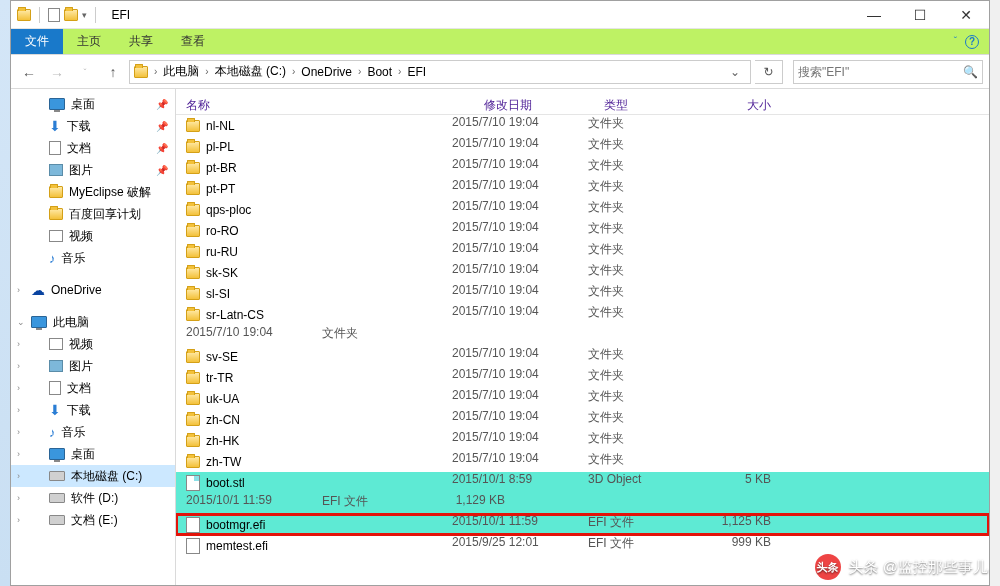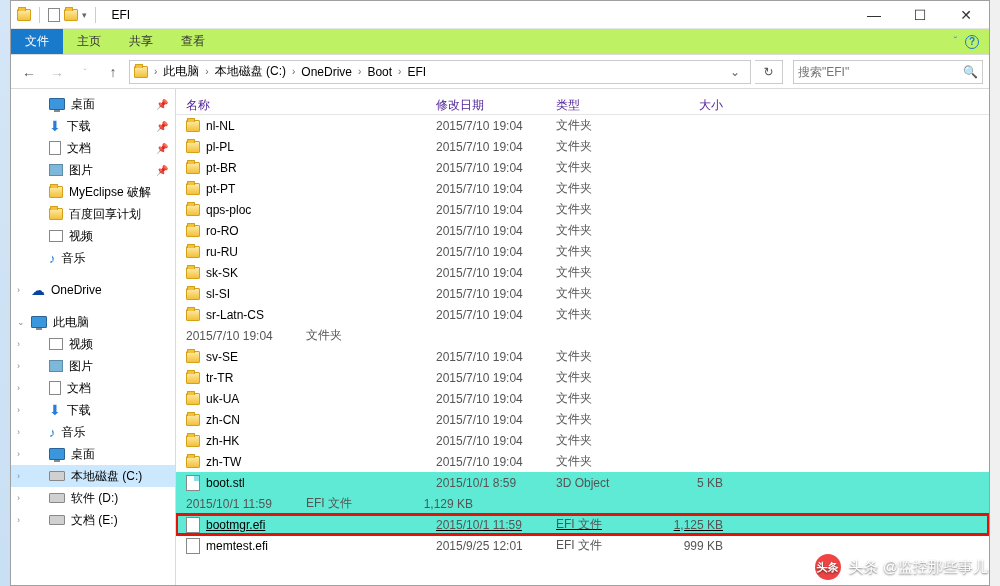--- a/index.html
+++ b/index.html
@@ -40,31 +40,31 @@
 .ico-pic { width:14px; height:12px; background:#7db8da; border:1px solid #5a8ca8; }
 .ico-yfolder { width:14px; height:12px; background:linear-gradient(#ffe9a6,#f3c13a); border:1px solid #d4a017; border-radius:1px; position:relative; }
 .ico-yfolder::before { content:''; position:absolute; top:-3px; left:0; width:6px; height:3px; background:#f3c13a; border:1px solid #d4a017; border-bottom:none; border-radius:1px 1px 0 0; }
 .ico-vid { width:14px; height:12px; background:#fff; border:1px solid #888; position:relative; }
 .ico-music { color:#2a7dd4; font-size:13px; }
 .ico-cloud { color:#0943a0; font-size:14px; }
 .ico-drive { width:16px; height:10px; background:#d0d0d0; border:1px solid #888; border-radius:1px; }
 .content { flex:1; display:flex; flex-direction:column; overflow:hidden; }
 .columns { height:26px; border-bottom:1px solid #e5e5e5; display:flex; align-items:flex-end; color:#4c1d95; padding-left:10px; }
 .col-name { width:250px; }
-.col-date { width:120px; }
+.col-date { width:120px;margin-left:48px; }
 .col-type { width:105px; }
 .col-size { width:80px; text-align:right; padding-right:18px; }
 .filelist { flex:1; overflow-y:auto; }
-.filerow { height:21px; display:flex; align-items:center; padding-left:10px; position:relative; }
+.filerow { height:21px; display:flex; padding-left:10px; position:relative;gap:16px; }
 .filerow .fname { width:250px; display:flex; align-items:center; gap:6px; }
 .filerow .fdate { width:120px; color:#555; }
 .filerow .ftype { width:105px; color:#555; }
 .filerow .fsize { width:80px; text-align:right; color:#555; padding-right:18px; }
 .filerow.selected { background:#5eead4; }
-.filerow.marked { outline:3px solid #e3130a; outline-offset:-2px;text-decoration:underline; }
+.filerow.marked { outline:3px solid #e3130a; outline-offset:-2px; }
 .ico-file { width:14px; height:16px; background:#fff; border:1px solid #888; position:relative; }
 .ico-file.cyan::after { content:''; position:absolute; top:0; right:0; width:5px; height:5px; background:#8ae1e8; }
 .statusbar { height:24px; border-top:1px solid #dadada; display:flex; align-items:center; padding:0 8px; gap:14px; color:#444; background:#fff; }
 .watermark { position:absolute; bottom:6px; right:12px; color:#fff; z-index:20; display:flex; align-items:center; gap:8px; font-size:15px; text-shadow:0 1px 2px rgba(0,0,0,.6); }
 .watermark .logo { width:26px; height:26px; border-radius:50%; background:#e44; color:#fff; display:flex; align-items:center; justify-content:center; font-size:11px; font-weight:bold; }
 .left-edge { position:absolute; left:0; top:0; width:10px; height:586px; background:linear-gradient(#d4e6f7,#c9dff3); z-index:-1; }
 </style>
 </head>
 <body>
 

